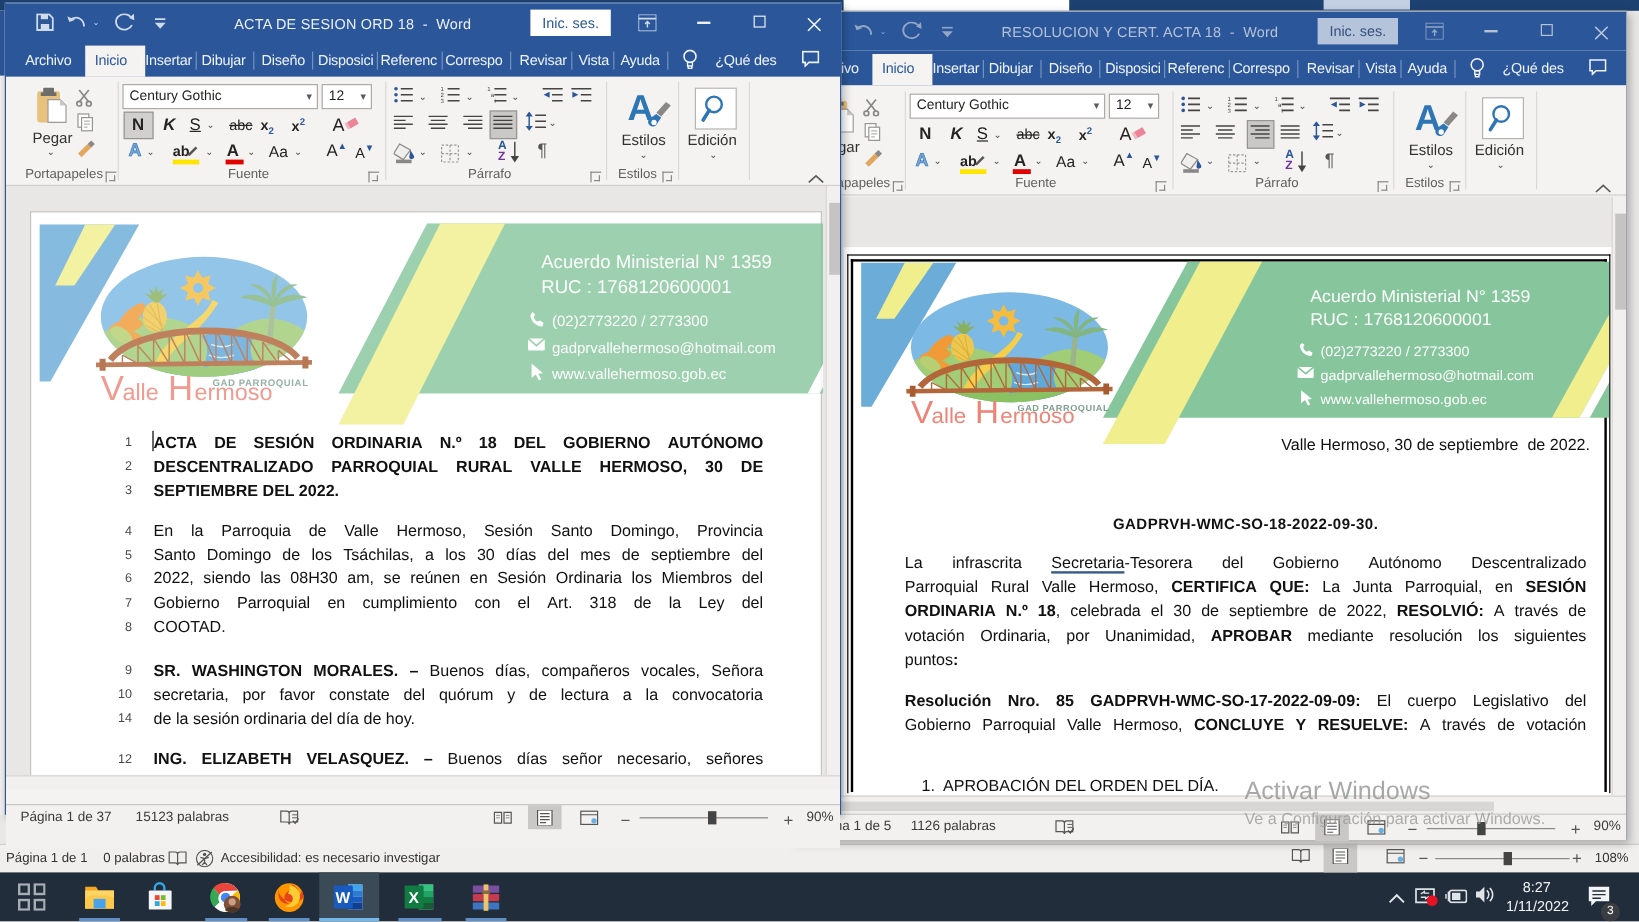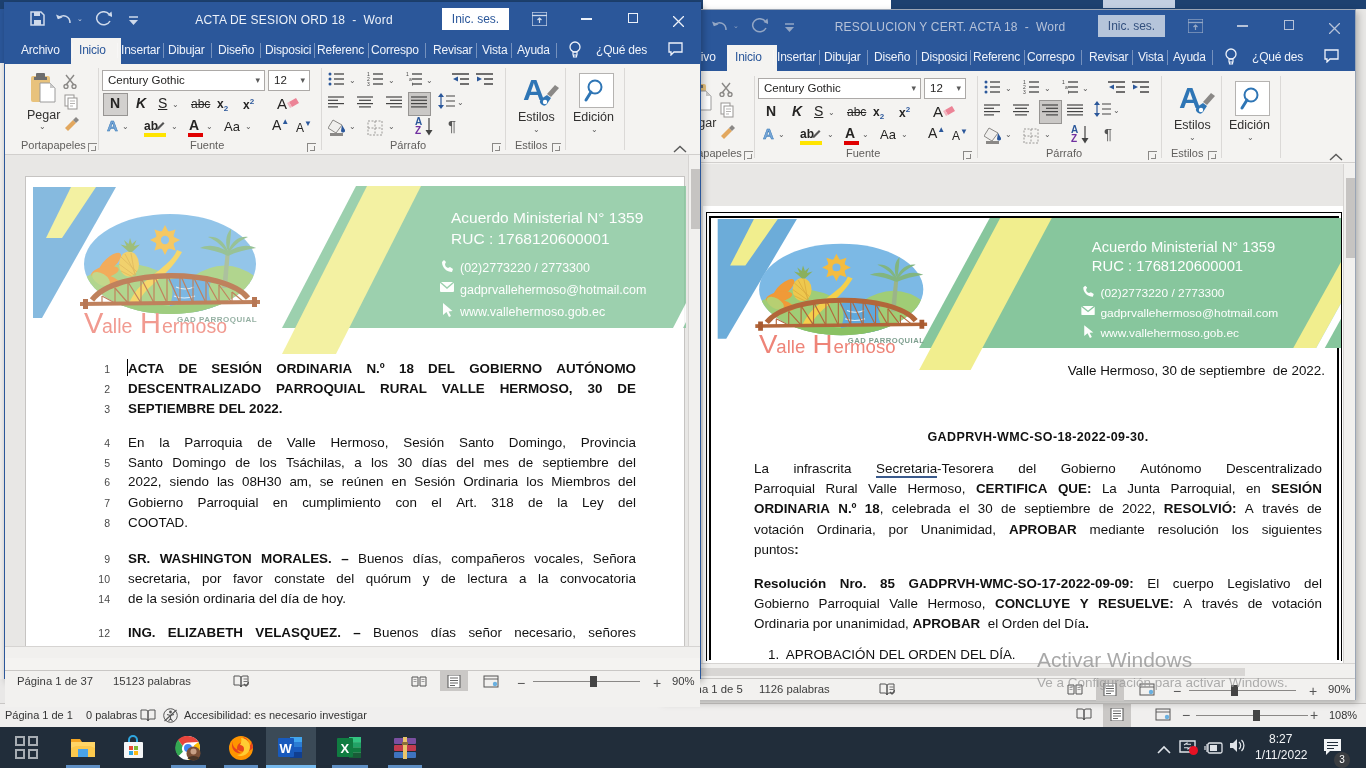--- a/index.html
+++ b/index.html
@@ -645,21 +645,20 @@
             <i>Valle</i>
             <i>Hermoso,</i>
             <i class="b">CONCLUYE</i>
             <i class="b">Y</i>
             <i class="b">RESUELVE:</i>
             <i>A</i>
             <i>través</i>
             <i>de</i>
             <i>votación</i>
           </div>
-<div class="nl" style="left:51px;top:410px">Ordinaria por unanimidad, <span class="b">APROBAR</span>&nbsp; el Orden del Día<span class="b">.</span></div>
 <div class="nl" style="left:65px;top:441px">1.&nbsp; APROBACIÓN DEL ORDEN DEL DÍA.</div>
 </div>
 <div class="vscroll" style="left:682px;top:0;width:13px;height:499px">
           <div class="thumb" style="left:2px;top:14px;width:9px;height:80px"></div>
         </div>
 </div>
 <div class="hscroll" style="top:653px;height:15px">
         <div class="thumb" style="left:4px;top:4px;width:580px;height:8px;background:#d8d6d4"></div>
       </div>
 <div class="status" style="top:668px;height:22px">

